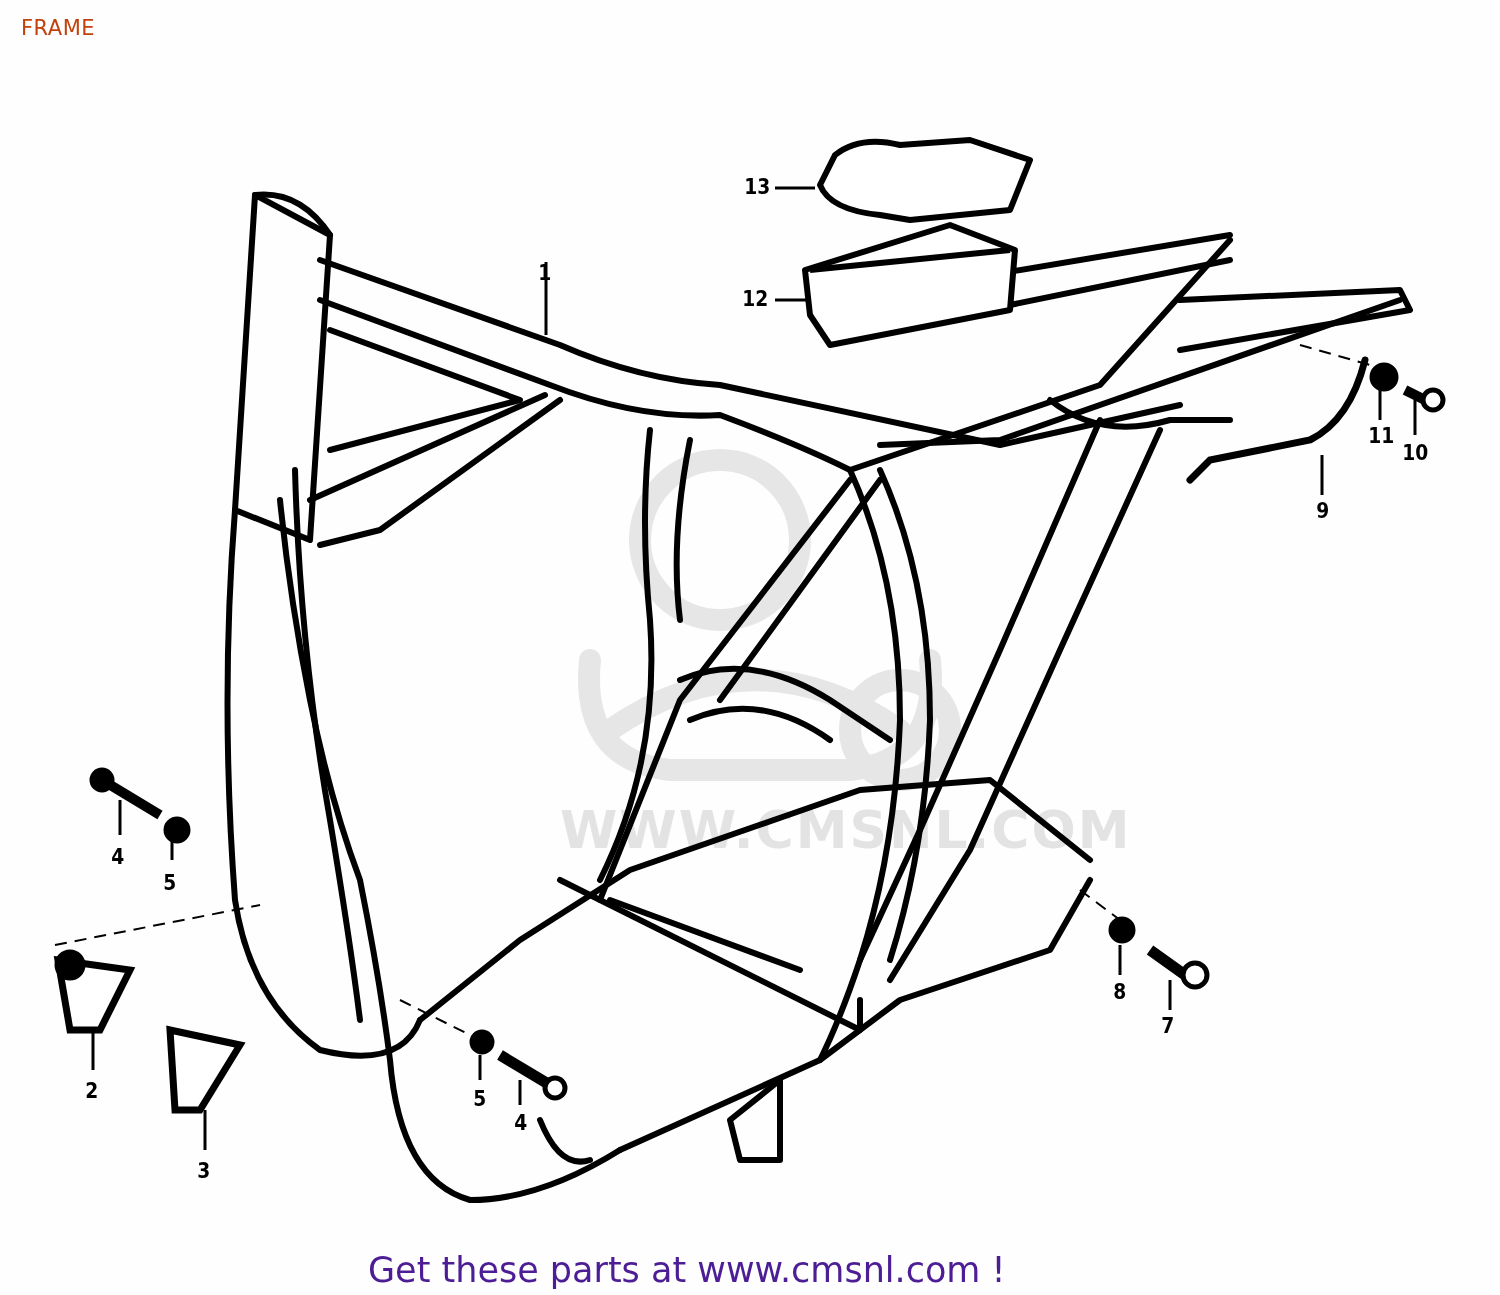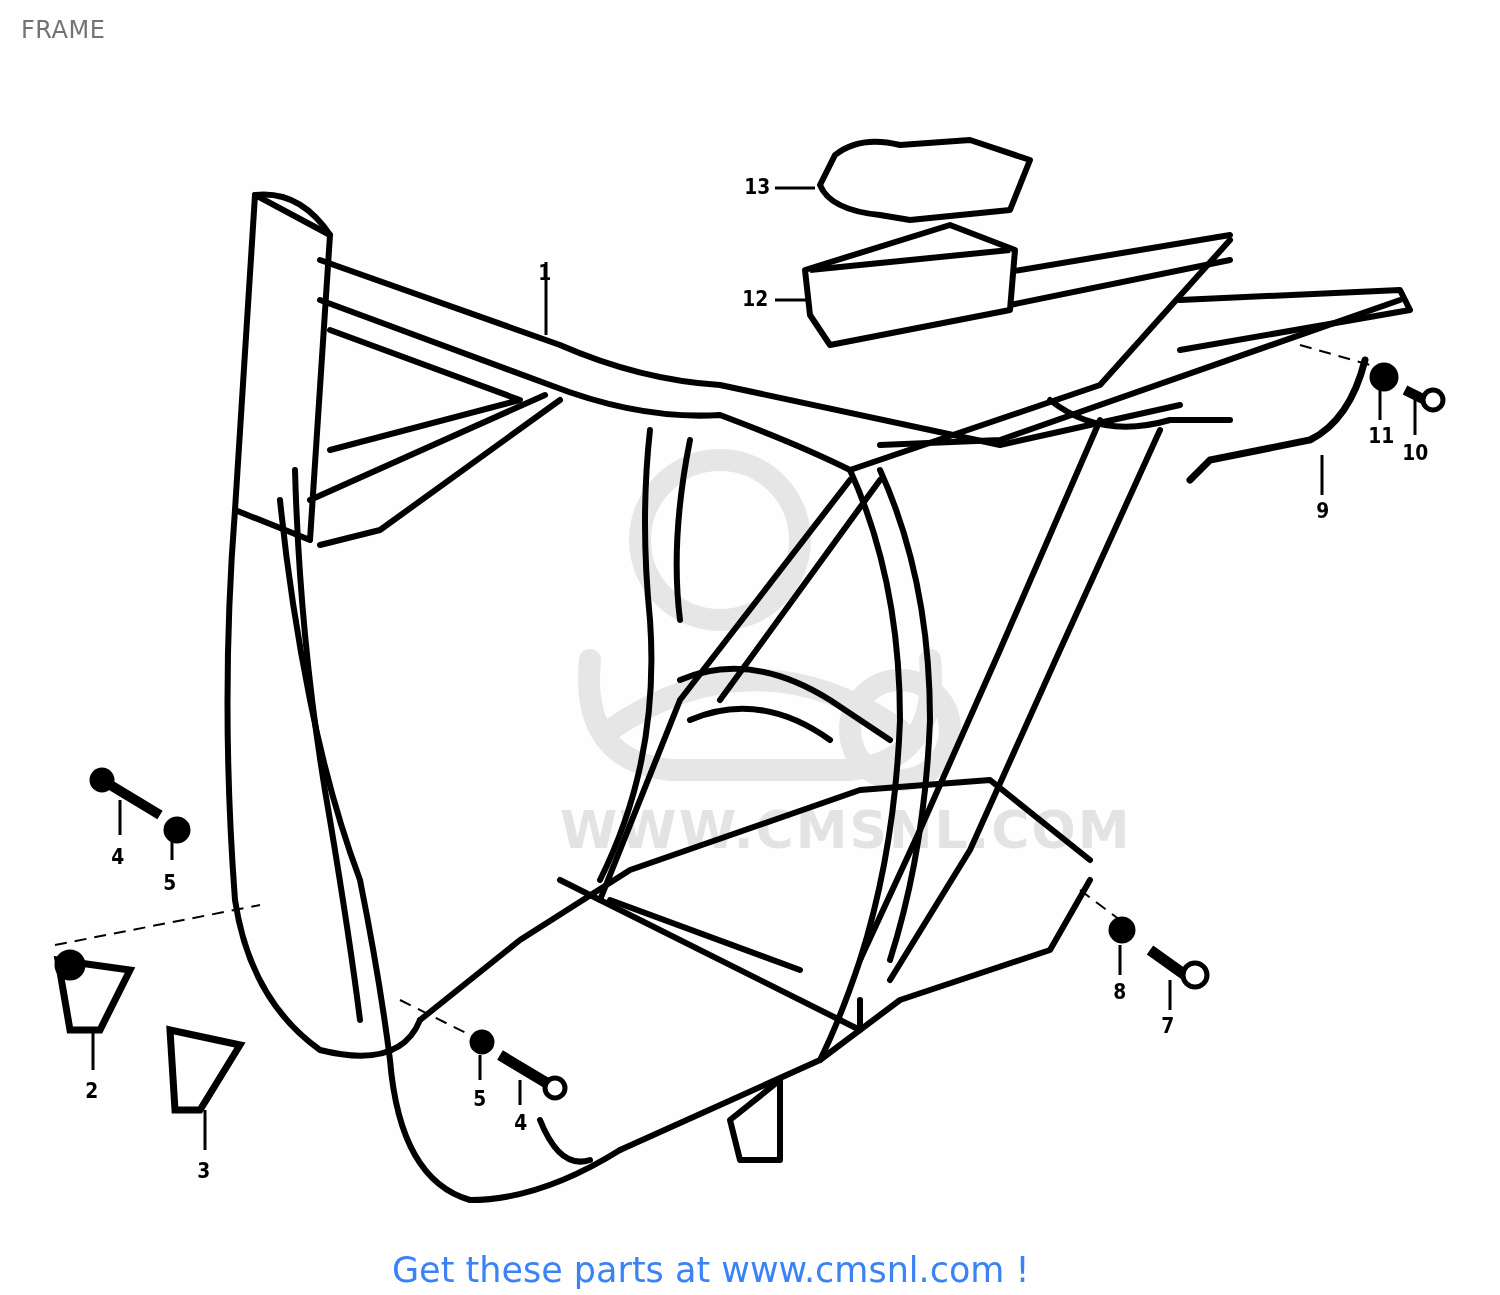--- a/index.html
+++ b/index.html
@@ -1,26 +1,26 @@
 <!DOCTYPE html>
 <html><head>
   <meta charset="utf-8">
   <style>
     html, body { margin: 0; padding: 0; background: #fdfefd; }
     body { width: 1500px; height: 1295px; position: relative; overflow: hidden;
            font-family: "DejaVu Sans", sans-serif; }
-    .title { position: absolute; left: 21px; top: 16px; font-size: 24px; color: #737373;
+    .title { position: absolute; left: 21px; top: 16px; font-size: 21px; color: #c2410c;
              letter-spacing: 0.5px; font-family: "DejaVu Sans", sans-serif; }
     .diagram { position: absolute; left: 0; top: 0; width: 1500px; height: 1295px; }
     .callout { position: absolute; font-family: "DejaVu Sans", sans-serif; font-weight: bold;
                font-size: 22px; color: #000; line-height: 1; transform: scaleX(0.85); }
     .watermark { position: absolute; left: 520px; top: 430px; width: 470px; height: 440px; }
     .wm-text { position: absolute; left: 560px; top: 800px; font-family: "DejaVu Sans", sans-serif;
                font-weight: bold; font-size: 52px; color: #e3e3e3; letter-spacing: 2px; }
-    .footer { position: absolute; left: 392px; top: 1250px; font-size: 35px; color: #3b82f6;
+    .footer { position: absolute; left: 368px; top: 1250px; font-size: 35px; color: #4c1d95;
               font-family: "DejaVu Sans", sans-serif; white-space: nowrap; }
     .footer a { color: inherit; text-decoration: none; }
   </style>
 </head>
 <body>
 
 <div class="title">FRAME</div>
 
 <svg class="watermark" viewBox="0 0 470 440">
   <g fill="none" stroke="#e6e6e6" stroke-width="22" stroke-linecap="round">

